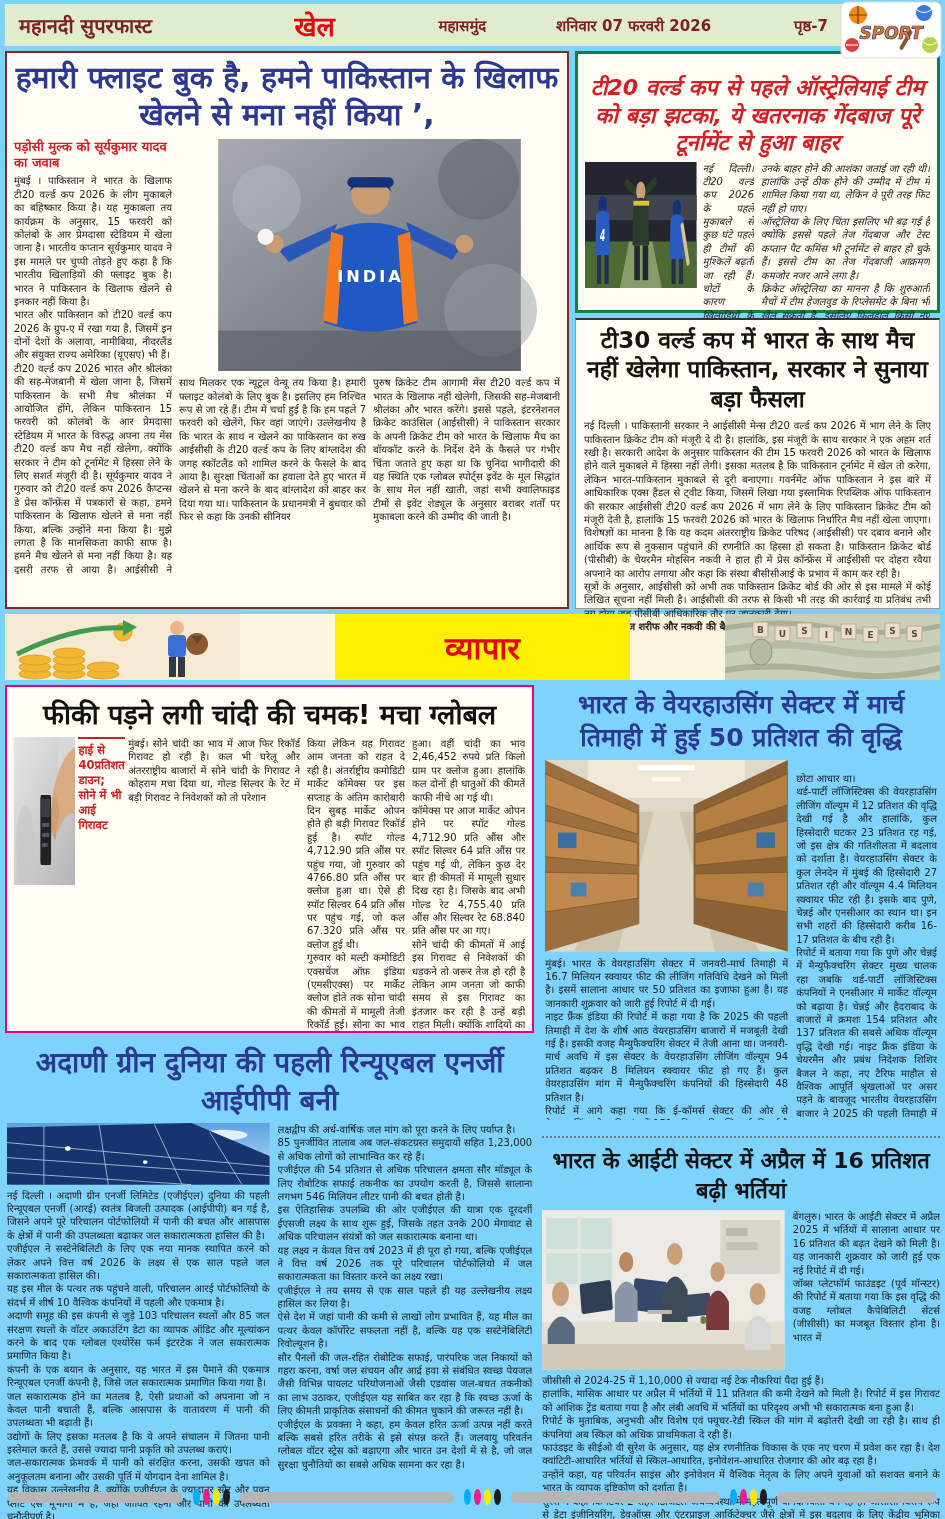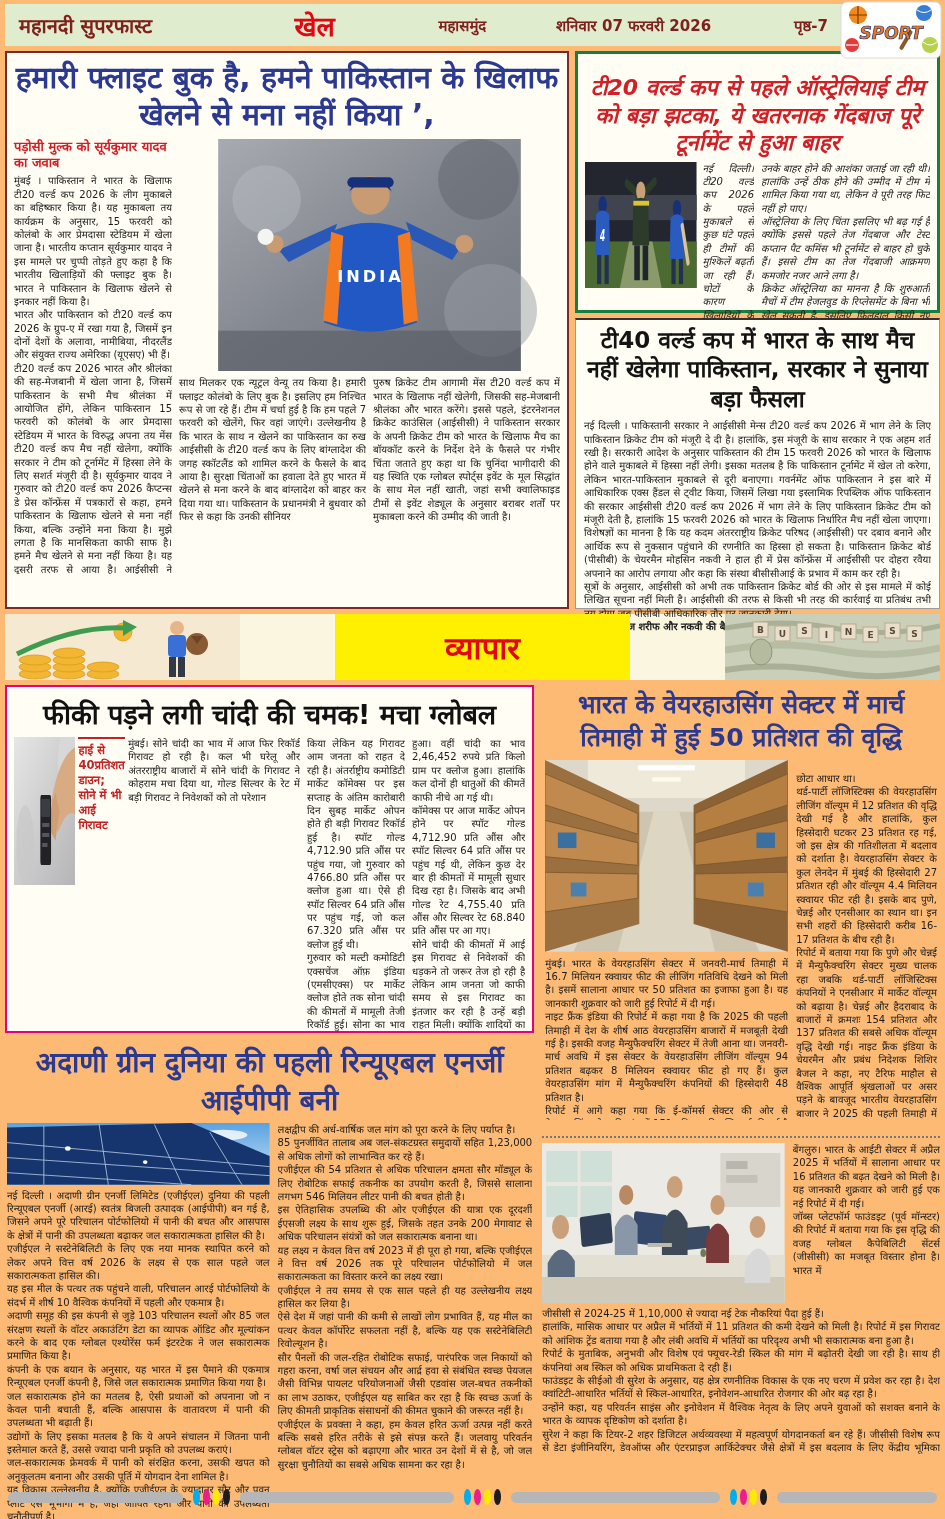--- a/index.html
+++ b/index.html
@@ -1,16 +1,16 @@
 <!DOCTYPE html>
 <html lang="hi"><head>
 <meta charset="utf-8">
 <style>
   html,body{margin:0;padding:0;background:#e9e4d2;}
-  .page{width:945px;height:1519px;margin:0 auto;background:#fdba74;overflow:hidden;position:relative;
+  .page{width:945px;height:1519px;margin:0 auto;background:#7dd3fc;overflow:hidden;position:relative;
         font-family:"DejaVu Sans","Liberation Sans",sans-serif;color:#1c1c1c;}
   
   .masthead{position:relative;margin:4px 5px 0;background:#dfeccd;height:42px;
             display:flex;align-items:center;padding:0 112px 0 14px;color:#7e201d;}
   .masthead .mh-paper{font-size:20px;font-weight:bold;flex:1.4;}
   .masthead .mh-section{font-size:27px;font-weight:bold;color:#e20613;flex:1;text-align:center;}
   .masthead .mh-city{font-size:15px;font-weight:bold;flex:.9;text-align:center;}
   .masthead .mh-date{font-size:15px;font-weight:bold;flex:1.3;text-align:center;}
   .masthead .mh-page{font-size:15px;font-weight:bold;flex:.6;text-align:right;}
   .sport-logo{position:absolute;right:-2px;top:-3px;width:102px;height:58px;}
@@ -192,21 +192,21 @@
 ऑस्ट्रेलियाई टीम को टूर्नामेंट शुरू होने से ठीक एक दिन पहले यह बड़ा झटका लगा है। हेजलवुड पहले से ही चोट से जूझ रहे थे और</div>
           </div>
           <div class="bodytext aus-right">उनके बाहर होने की आशंका जताई जा रही थी। हालांकि उन्हें ठीक होने की उम्मीद में टीम में शामिल किया गया था, लेकिन वे पूरी तरह फिट नहीं हो पाए।
 ऑस्ट्रेलिया के लिए चिंता इसलिए भी बढ़ गई है क्योंकि इससे पहले तेज गेंदबाज और टेस्ट कप्तान पैट कमिंस भी टूर्नामेंट से बाहर हो चुके हैं। इससे टीम का तेज गेंदबाजी आक्रमण कमजोर नजर आने लगा है।
 क्रिकेट ऑस्ट्रेलिया का मानना है कि शुरुआती मैचों में टीम हेजलवुड के रिप्लेसमेंट के बिना भी खेल सकती है, इसलिए फिलहाल किसी नए खिलाड़ी का ऐलान नहीं किया गया है। जरूरत पड़ने पर बाद में बदलाव किया जाएगा।
 खबर है कि हेजलवुड के रिप्लेसमेंट के तौर पर सीन एबॉट को मौका मिल सकता है, जो फिलहाल टीम के साथ रिजर्व खिलाड़ी के रूप में मौजूद हैं। कुल मिलाकर ऑस्ट्रेलिया के लिए यह स्थिति चिंता बढ़ाने वाली है, लेकिन टीम इससे कैसे निपटती है, वह देखना दिलचस्प होगा।</div>
         </div>
       </section>
 
       <section class="art-pak">
-        <h1>टी40 वर्ल्ड कप में भारत के साथ मैच नहीं खेलेगा पाकिस्तान, सरकार ने सुनाया बड़ा फैसला</h1>
+        <h1>टी30 वर्ल्ड कप में भारत के साथ मैच नहीं खेलेगा पाकिस्तान, सरकार ने सुनाया बड़ा फैसला</h1>
         <div class="pak-flow">
           <div class="bodytext">नई दिल्ली । पाकिस्तानी सरकार ने आईसीसी मेन्स टी20 वर्ल्ड कप 2026 में भाग लेने के लिए पाकिस्तान क्रिकेट टीम को मंजूरी दे दी है। हालांकि, इस मंजूरी के साथ सरकार ने एक अहम शर्त रखी है। सरकारी आदेश के अनुसार पाकिस्तान की टीम 15 फरवरी 2026 को भारत के खिलाफ होने वाले मुकाबले में हिस्सा नहीं लेगी। इसका मतलब है कि पाकिस्तान टूर्नामेंट में खेल तो करेगा, लेकिन भारत-पाकिस्तान मुकाबले से दूरी बनाएगा। गवर्नमेंट ऑफ पाकिस्तान ने इस बारे में आधिकारिक एक्स हैंडल से ट्वीट किया, जिसमें लिखा गया इस्लामिक रिपब्लिक ऑफ पाकिस्तान की सरकार आईसीसी टी20 वर्ल्ड कप 2026 में भाग लेने के लिए पाकिस्तान क्रिकेट टीम को मंजूरी देती है, हालांकि 15 फरवरी 2026 को भारत के खिलाफ निर्धारित मैच नहीं खेला जाएगा। विशेषज्ञों का मानना है कि यह कदम अंतरराष्ट्रीय क्रिकेट परिषद (आईसीसी) पर दबाव बनाने और आर्थिक रूप से नुकसान पहुंचाने की रणनीति का हिस्सा हो सकता है। पाकिस्तान क्रिकेट बोर्ड (पीसीबी) के चेयरमैन मोहसिन नकवी ने हाल ही में प्रेस कॉन्फ्रेंस में आईसीसी पर दोहरा रवैया अपनाने का आरोप लगाया और कहा कि संस्था बीसीसीआई के प्रभाव में काम कर रही है।
 सूत्रों के अनुसार, आईसीसी को अभी तक पाकिस्तान क्रिकेट बोर्ड की ओर से इस मामले में कोई लिखित सूचना नहीं मिली है। आईसीसी की तरफ से किसी भी तरह की कार्रवाई या प्रतिबंध तभी तय होगा जब पीसीबी आधिकारिक तौर पर जानकारी देगा।</div>
           <div class="bodytext pak-sub">पीएम शहबाज शरीफ और नकवी की बैठक के बाद फैसला</div>
           <div class="bodytext">यह घोषणा उस महत्वपूर्ण बैठक के कुछ ही मिनटों बाद आई, जो पाकिस्तान के प्रधानमंत्री शहबाज शरीफ और पीसीबी चेयरमैन मोहसिन नकवी के बीच हुई थी। इससे पहले नकवी ने कहा था कि टी20 वर्ल्ड कप में पाकिस्तान की भागीदारी पर अंतिम फैसला 30 जनवरी या 2 फरवरी तक लिया जाएगा।
 गौरतलब है कि पाकिस्तान ने टूर्नामेंट में अपनी भागीदारी पर दोबारा विचार तब शुरू किया, जब आईसीसी ने पिछले महीने बांग्लादेश की जगह स्कॉटलैंड को शामिल करने की घोषणा की। यह निर्णय उस समय लिया गया, जब बांग्लादेश ने भारत दौरे से इनकार कर दिया था।</div>
         </div>
       </section>
     </div>
   </div>
@@ -387,20 +387,21 @@
 नाइट फ्रैंक इंडिया की रिपोर्ट में कहा गया है कि 2025 की पहली तिमाही में देश के शीर्ष आठ वेयरहाउसिंग बाजारों में मजबूती देखी गई है। इसकी वजह मैन्युफैक्चरिंग सेक्टर में तेजी आना था। जनवरी-मार्च अवधि में इस सेक्टर के वेयरहाउसिंग लीजिंग वॉल्यूम 94 प्रतिशत बढ़कर 8 मिलियन स्क्वायर फीट हो गए हैं। कुल वेयरहाउसिंग मांग में मैन्युफैक्चरिंग कंपनियों की हिस्सेदारी 48 प्रतिशत है।
 रिपोर्ट में आगे कहा गया कि ई-कॉमर्स सेक्टर की ओर से वेयरहाउसिंग स्पेस की मांग में 151 प्रतिशत की वृद्धि दर्ज की गई है और इसकी वजह</div>
           </div>
           <div class="bodytext wh-right">छोटा आधार था।
 थर्ड-पार्टी लॉजिस्टिक्स की वेयरहाउसिंग लीजिंग वॉल्यूम में 12 प्रतिशत की वृद्धि देखी गई है और हालांकि, कुल हिस्सेदारी घटकर 23 प्रतिशत रह गई, जो इस क्षेत्र की गतिशीलता में बदलाव को दर्शाता है। वेयरहाउसिंग सेक्टर के कुल लेनदेन में मुंबई की हिस्सेदारी 27 प्रतिशत रही और वॉल्यूम 4.4 मिलियन स्क्वायर फीट रही है। इसके बाद पुणे, चेन्नई और एनसीआर का स्थान था। इन सभी शहरों की हिस्सेदारी करीब 16-17 प्रतिशत के बीच रही है।
 रिपोर्ट में बताया गया कि पुणे और चेन्नई में मैन्युफैक्चरिंग सेक्टर मुख्य चालक रहा जबकि थर्ड-पार्टी लॉजिस्टिक्स कंपनियों ने एनसीआर में मार्केट वॉल्यूम को बढ़ाया है। चेन्नई और हैदराबाद के बाजारों में क्रमशः 154 प्रतिशत और 137 प्रतिशत की सबसे अधिक वॉल्यूम वृद्धि देखी गई। नाइट फ्रैंक इंडिया के चेयरमैन और प्रबंध निदेशक शिशिर बैजल ने कहा, नए टैरिफ माहौल से वैश्विक आपूर्ति श्रृंखलाओं पर असर पड़ने के बावजूद भारतीय वेयरहाउसिंग बाजार ने 2025 की पहली तिमाही में निरंतर प्रदर्शन किया है। वैश्विक कंपनियों द्वारा तेजी से अपनाई जा रही चीन+1 रणनीति और मेक इन इंडिया पर सरकार के फोकस से देश तेजी से मैन्युफैक्चरिंग को आगे बढ़ा रहा है।</div>
         </div>
       </section>
 
       <section class="art-it">
+        <h1>भारत के आईटी सेक्टर में अप्रैल में 16 प्रतिशत बढ़ी भर्तियां</h1>
         <div class="it-top">
           <svg viewBox="0 0 340 160" preserveAspectRatio="none">
             <rect width="340" height="160" fill="#eceae4"></rect>
             <rect x="6" y="8" width="92" height="66" fill="#cfe0d8"></rect>
             <path d="M52,8 V74 M6,41 H98" stroke="#e9e7df" stroke-width="4"></path>
             <rect x="250" y="10" width="84" height="54" fill="#d8d5cd"></rect>
             <rect x="258" y="18" width="30" height="8" fill="#b9b6ad"></rect>
               <rect x="258" y="32" width="44" height="8" fill="#c4c1b8"></rect>
             <rect x="0" y="112" width="340" height="22" fill="#e3dfd3"></rect>
             <rect x="0" y="134" width="340" height="26" fill="#cfcaba"></rect>

